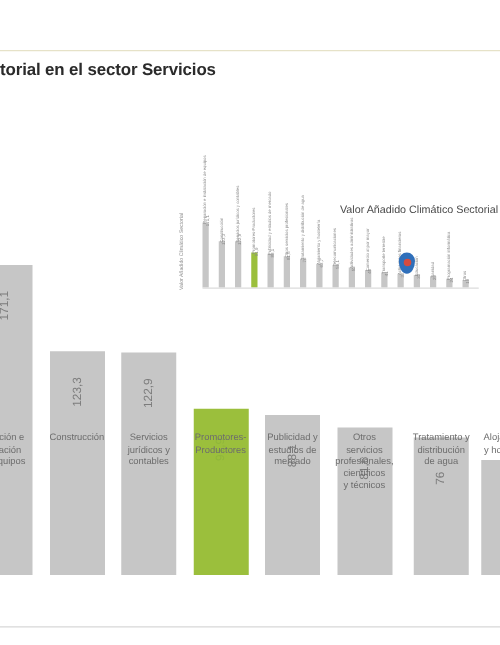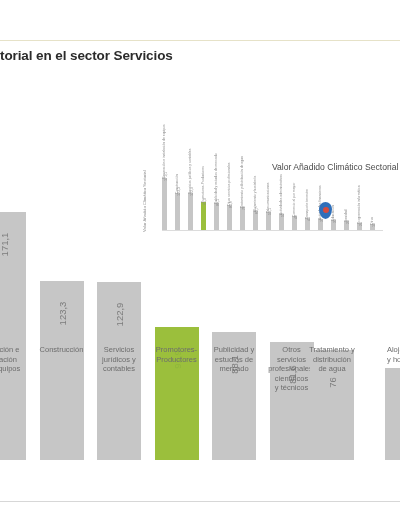--- a/index.html
+++ b/index.html
@@ -271,21 +271,21 @@
       </div>
       <div class="bar-col" style="left: 269.5px; height: 381px;">
         <div class="bar-rect" style="height: 118.275px; bottom: 0px;"></div>
         <div class="bar-value" style="bottom: 80.2747px;">81,6</div>
         <div class="bar-label">Otros
 servicios
 profesionales,
 científicos
 y técnicos</div>
       </div>
-      <div class="bar-col" style="left: 310px; height: 381px;">
+      <div class="bar-col" style="left: 331px; height: 381px;">
         <div class="bar-rect" style="height: 110.158px; bottom: 0px;"></div>
         <div class="bar-value" style="bottom: 72.1578px;">76</div>
         <div class="bar-label">Tratamiento y
 distribución
 de agua</div>
       </div>
       <div class="bar-col" style="left: 384.5px; height: 381px;">
         <div class="bar-rect" style="height: 92.3296px; bottom: 0px;"></div>
         <div class="bar-label">Alojamiento
 y hostelería</div>

